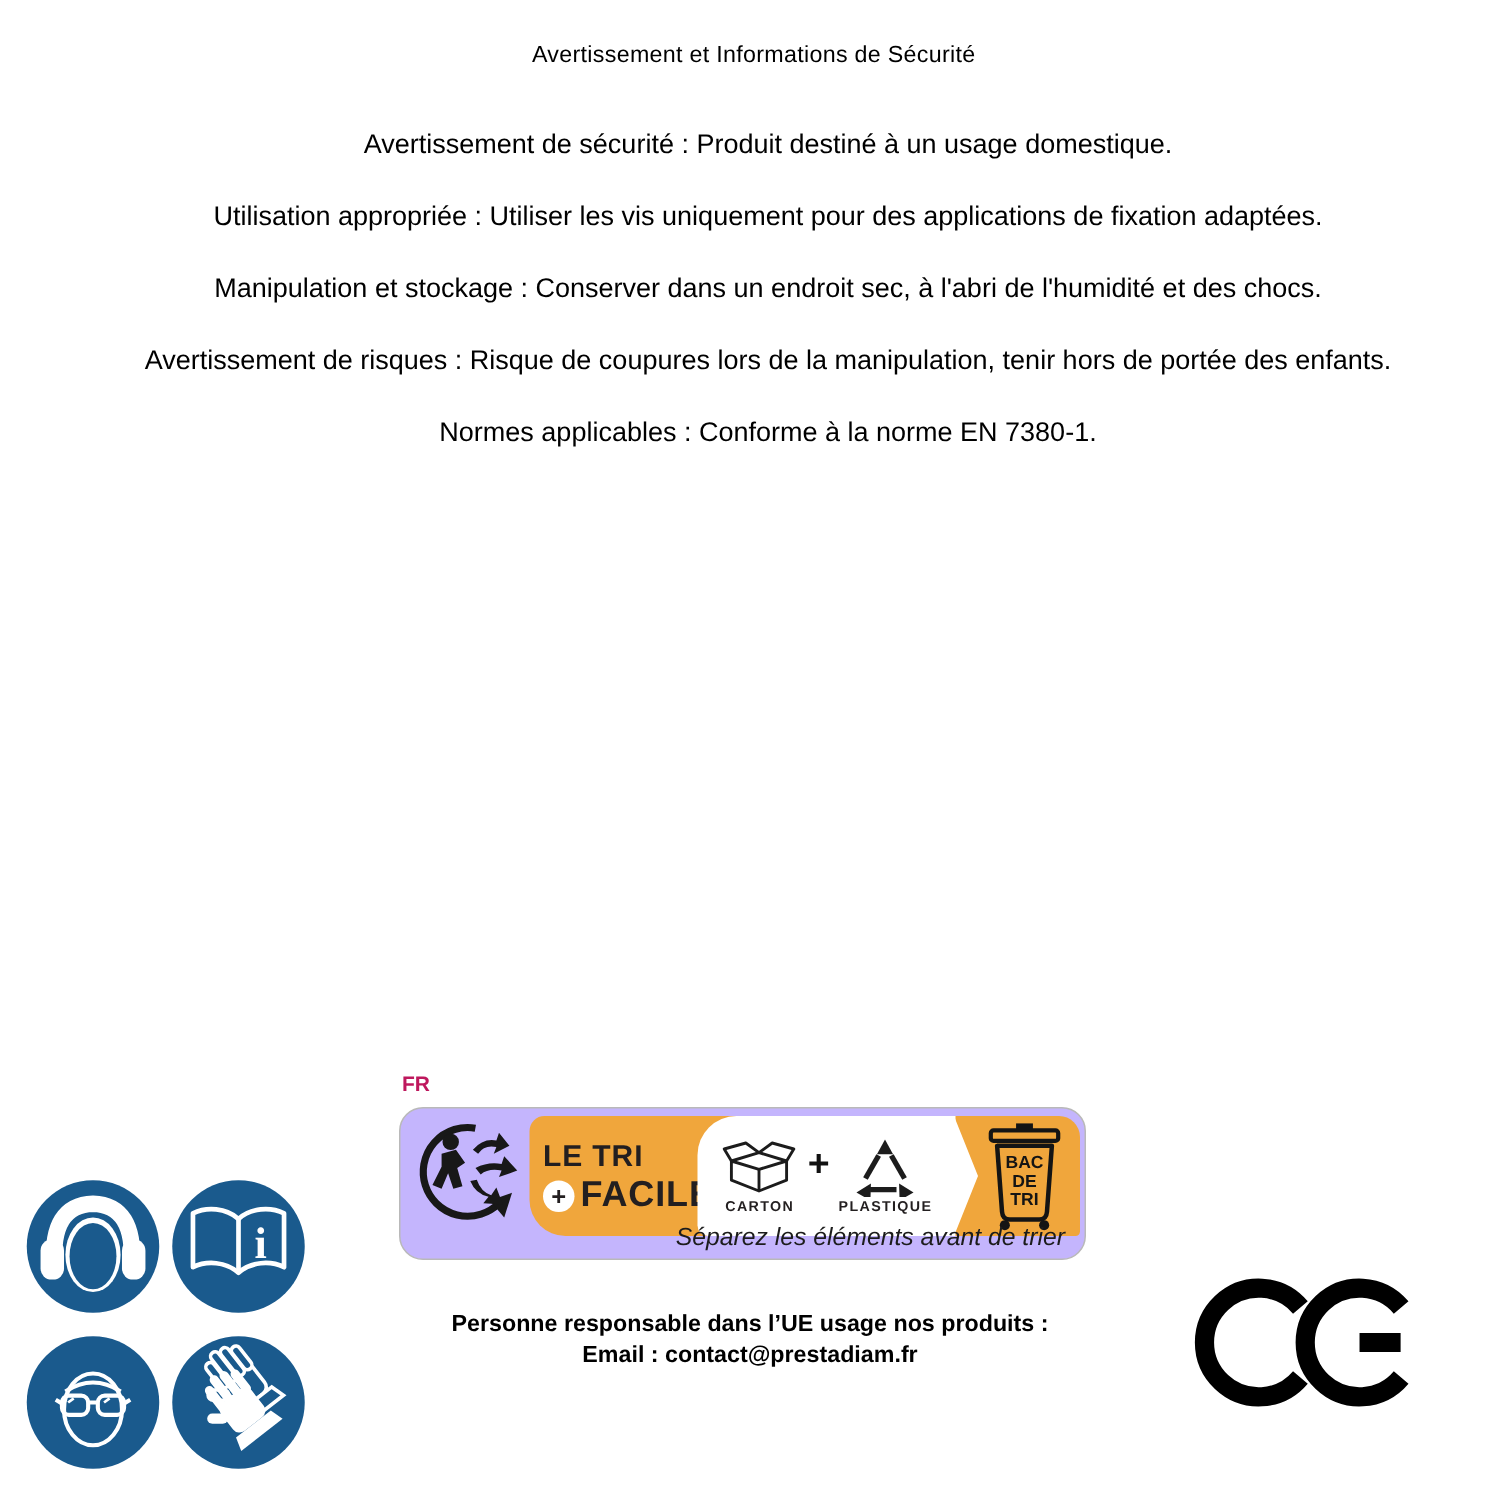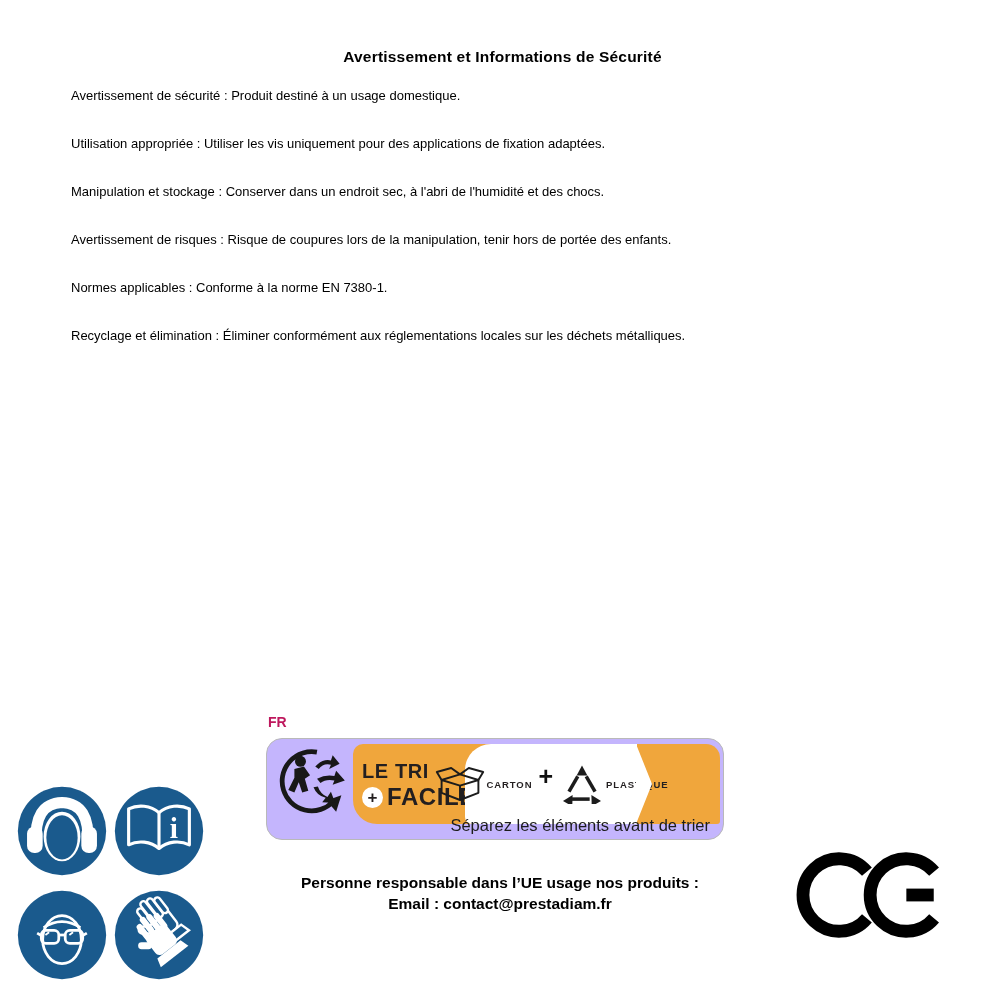--- a/index.html
+++ b/index.html
@@ -5,23 +5,23 @@
   :root{
     --safety-blue:#1A5A8D;
     --tri-yellow:#F0A63C;
     --label-text:#231F20;
   }
   html,body{margin:0;padding:0;background:#fff;}
   body{width:1005px;height:1005px;position:relative;font-family:"Liberation Sans",sans-serif;color:#000;overflow:hidden;}
   .page{position:absolute;inset:0;background:#fff;}
 
   .title{position:absolute;top:28px;left:0;width:100%;text-align:center;
-         font-size:15.5px;font-weight:bold;letter-spacing:.2px;margin-top:20px;}
-
-  .content{position:absolute;left:71px;top:84px;width:882px;font-size:13px;line-height:24px;}
+         font-size:15.5px;font-weight:normal;letter-spacing:.2px;}
+
+  .content{position:absolute;left:71px;top:84px;width:882px;font-size:18px;line-height:24px;text-align:center;}
   .content p{margin:0 0 24px 0;}
 
   
   .icons{position:absolute;left:16px;top:785px;display:grid;
          grid-template-columns:92px 92px;grid-auto-rows:92px;column-gap:5px;row-gap:12px;}
   .sicon{width:92px;height:92px;display:block;}
   .bluefill{fill:var(--safety-blue);}
 
   
   .fr{position:absolute;left:268px;top:714px;font-size:14px;font-weight:bold;color:#be185d;}
@@ -33,46 +33,45 @@
   .letri{position:absolute;left:9px;top:16px;color:var(--label-text);}
   .letri .l1{font-size:20px;font-weight:800;letter-spacing:.6px;line-height:22px;}
   .letri .l2{display:flex;align-items:center;gap:4px;margin-top:1px;}
   .pluscircle{width:21px;height:21px;border-radius:50%;background:#fff;color:var(--label-text);
               font-weight:800;font-size:17px;display:flex;align-items:center;justify-content:center;line-height:1;}
   .l2txt{font-size:24px;font-weight:800;letter-spacing:.6px;}
   .whitepanel{position:absolute;left:112px;top:0;width:172px;height:80px;background:#fff;
               border-radius:26px 0 0 7px;display:flex;align-items:center;justify-content:center;gap:5px;}
   .whitetip{position:absolute;left:283px;top:0;width:16px;height:80px;background:#fff;
             clip-path:polygon(0 0,100% 50%,0 100%);}
-  .mat{display:flex;align-items:center;gap:1px;text-align:center;}
+  .mat{display:flex;flex-direction:column;align-items:center;gap:1px;text-align:center;}
   .matlabel{font-size:9.5px;font-weight:bold;letter-spacing:.9px;color:var(--label-text);}
   .matplus{font-size:25px;font-weight:800;color:#111;margin:0 1px 16px 1px;line-height:1;}
   .binwrap{position:absolute;left:300px;top:4px;width:60px;height:73px;}
-  .tagline{position:absolute;right:13px;bottom:4px;font-size:16.5px;color:#1c1c1c;}
+  .tagline{position:absolute;right:13px;bottom:4px;font-style:italic;font-size:16.5px;color:#1c1c1c;}
 
   .address{position:absolute;left:240px;top:872px;width:520px;text-align:center;
            font-weight:bold;font-size:15.5px;line-height:21px;}
   .address div{white-space:nowrap;}
 
   .ce{position:absolute;left:795px;top:847px;}
 </style>
 </head>
 <body>
 
 <div class="page">
 
   <div class="title">Avertissement et Informations de Sécurité</div>
 
   <div class="content">
     <p>Avertissement de sécurité : Produit destiné à un usage domestique.</p>
     <p>Utilisation appropriée : Utiliser les vis uniquement pour des applications de fixation adaptées.</p>
     <p>Manipulation et stockage : Conserver dans un endroit sec, à l'abri de l'humidité et des chocs.</p>
     <p>Avertissement de risques : Risque de coupures lors de la manipulation, tenir hors de portée des enfants.</p>
     <p>Normes applicables : Conforme à la norme EN 7380-1.</p>
-    <p>Recyclage et élimination : Éliminer conformément aux réglementations locales sur les déchets métalliques.</p>
   </div>
 
   <div class="icons">
 
     <svg class="sicon" viewBox="0 0 100 100">
       <circle cx="50" cy="50" r="48" class="bluefill"></circle>
       <path d="M22,64 Q19,20 50,19 Q81,20 78,64" stroke="#fff" stroke-width="12" fill="none"></path>
       <rect x="12" y="45" width="17" height="29" rx="8" fill="#fff"></rect>
       <rect x="71" y="45" width="17" height="29" rx="8" fill="#fff"></rect>
       <ellipse cx="50" cy="56" rx="20" ry="27" fill="#fff"></ellipse>
@@ -179,20 +178,34 @@
               <path d="M30,2 L23,15 L37,15 Z"></path>
               <path d="M8,46 L21,39 L21,53 Z" transform="rotate(120 14.5 46)"></path>
               <path d="M52,46 L39,39 L39,53 Z" transform="rotate(-120 45.5 46)"></path>
             </g>
           </svg>
           <span class="matlabel">PLASTIQUE</span>
         </div>
       </div>
       <div class="whitetip"></div>
 
+      <div class="binwrap">
+        <svg width="60" height="73" viewBox="0 0 60 78">
+          <rect x="24" y="1" width="12" height="5" fill="#141414"></rect>
+          <rect x="6" y="6" width="48" height="7.5" rx="2" stroke="#141414" stroke-width="3" fill="none"></rect>
+          <path d="M10.5,17 H49.5 L46,64 Q45.6,69.5 40.5,69.5 H19.5 Q14.4,69.5 14,64 Z" stroke="#141414" stroke-width="3.2" fill="none" stroke-linejoin="round"></path>
+          <circle cx="16" cy="73.5" r="3.6" fill="#141414"></circle>
+          <circle cx="44" cy="73.5" r="3.6" fill="#141414"></circle>
+          <g font-family="Liberation Sans, sans-serif" font-size="12.5" font-weight="bold" fill="#141414" text-anchor="middle">
+            <text x="30" y="33">BAC</text>
+            <text x="30" y="46">DE</text>
+            <text x="30" y="59">TRI</text>
+          </g>
+        </svg>
+      </div>
     </div>
 
     <div class="tagline">Séparez les éléments avant de trier</div>
   </div>
 
   <div class="address">
     <div>Personne responsable dans l’UE usage nos produits :</div>
     <div>Email : contact@prestadiam.fr</div>
   </div>
 

